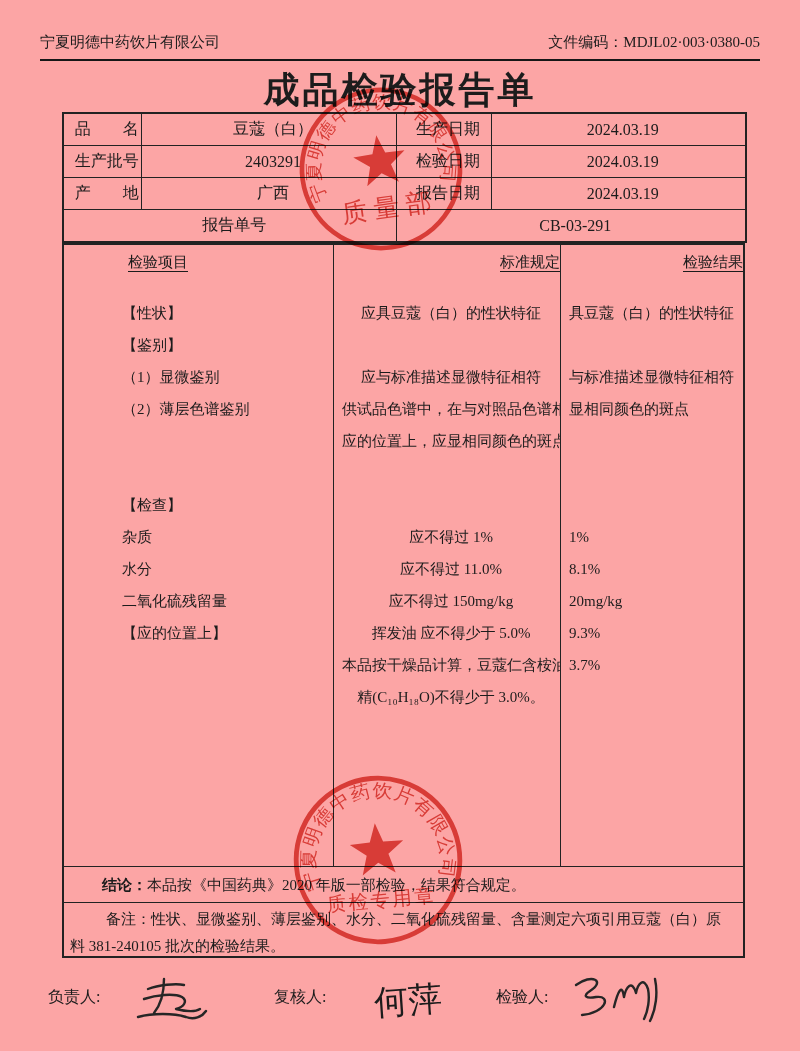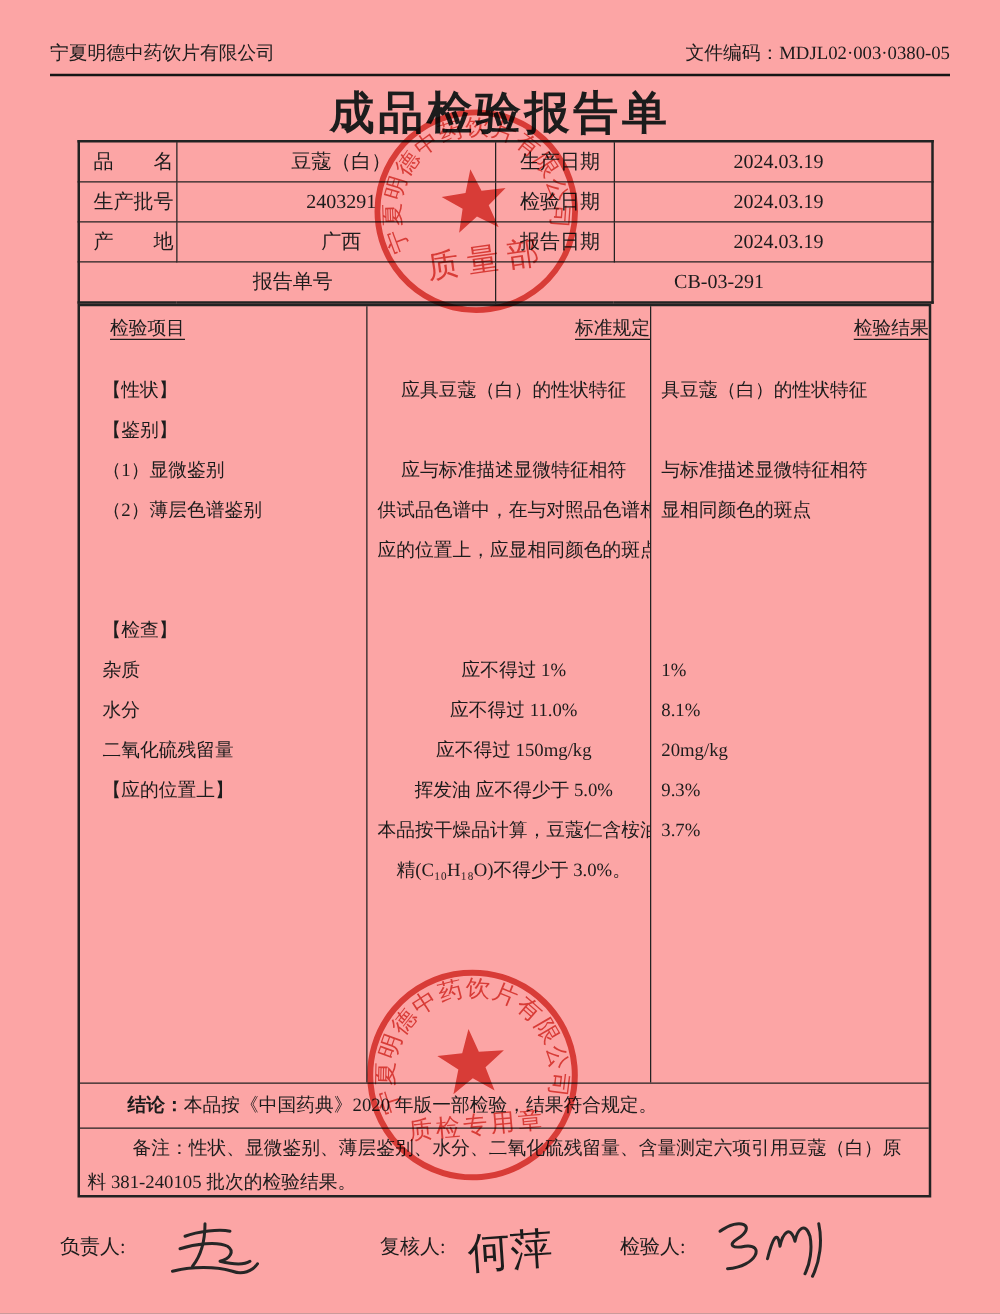--- a/index.html
+++ b/index.html
@@ -24,21 +24,21 @@
     position:absolute; left:62px; top:112px; width:683px;
     border-collapse:collapse; font-size:16px; table-layout:fixed;
   }
   table.info{border:2px solid #222;text-align:center;}
   table.info td{border:1px solid #222; height:31px; padding:0 0 0 9px; vertical-align:middle; white-space:nowrap; overflow:hidden;}
   
   .spec{
     position:absolute; left:62px; top:243px; width:683px; height:715px;
     border:2px solid #222; box-sizing:border-box; font-size:15px;
   }
-  .spec-body{display:flex; height:621px;}
+  .spec-body{display:flex; height:621px;margin-left:40px;}
   .col{box-sizing:border-box; height:100%; overflow:hidden;}
   .col1{width:230px; border-right:1px solid #222;}
   .col2{width:227px; border-right:1px solid #222;}
   .col3{flex:1;}
   .spec-head{height:52px; padding-top:8px; box-sizing:border-box; text-align:right;}
   .col1 .spec-head{text-align:left; padding-left:24px;}
   .spec-head span{text-decoration:underline; text-underline-offset:4px;}
   .ln{height:32px; line-height:32px; white-space:nowrap; overflow:hidden;}
   .col1 .ln{padding-left:18px;}
   .col2 .ln{padding-left:8px;text-align:center;}
@@ -170,21 +170,21 @@
   </div>
 
   <div class="signs">
     <span class="sig-label" style="left:48px">负责人:</span>
     <svg class="sig-draw" style="left:118px; top:6px" width="110" height="58" viewBox="0 0 110 58">
       <path d="M30 18 C40 14 58 12 66 14"></path>
       <path d="M46 8 C46 18 44 32 36 42"></path>
       <path d="M26 28 C38 24 56 22 64 26 C70 30 66 36 58 38 C66 40 76 42 82 38"></path>
       <path d="M20 46 C34 42 56 42 68 46 C76 49 84 46 88 40"></path>
     </svg>
-    <span class="sig-label" style="left:304px">复核人:</span>
+    <span class="sig-label" style="left:274px">复核人:</span>
     <svg class="sig-draw" style="left:368px; top:2px" width="110" height="60" viewBox="0 0 110 60">
       <text class="sig-name" x="6" y="44" transform="rotate(-4 55 30)">何萍</text>
     </svg>
     <span class="sig-label" style="left:496px">检验人:</span>
     <svg class="sig-draw" style="left:558px; top:4px" width="120" height="60" viewBox="0 0 120 60">
       <path d="M18 16 C34 4 48 12 32 22 C24 27 28 30 38 28 C54 26 48 44 24 46"></path>
       <path d="M56 38 C60 22 64 14 66 28 C68 18 74 10 78 24 C80 14 86 8 90 20 C92 30 90 42 86 50"></path>
       <path d="M97 10 C100 24 98 40 92 52"></path>
     </svg>
   </div>

